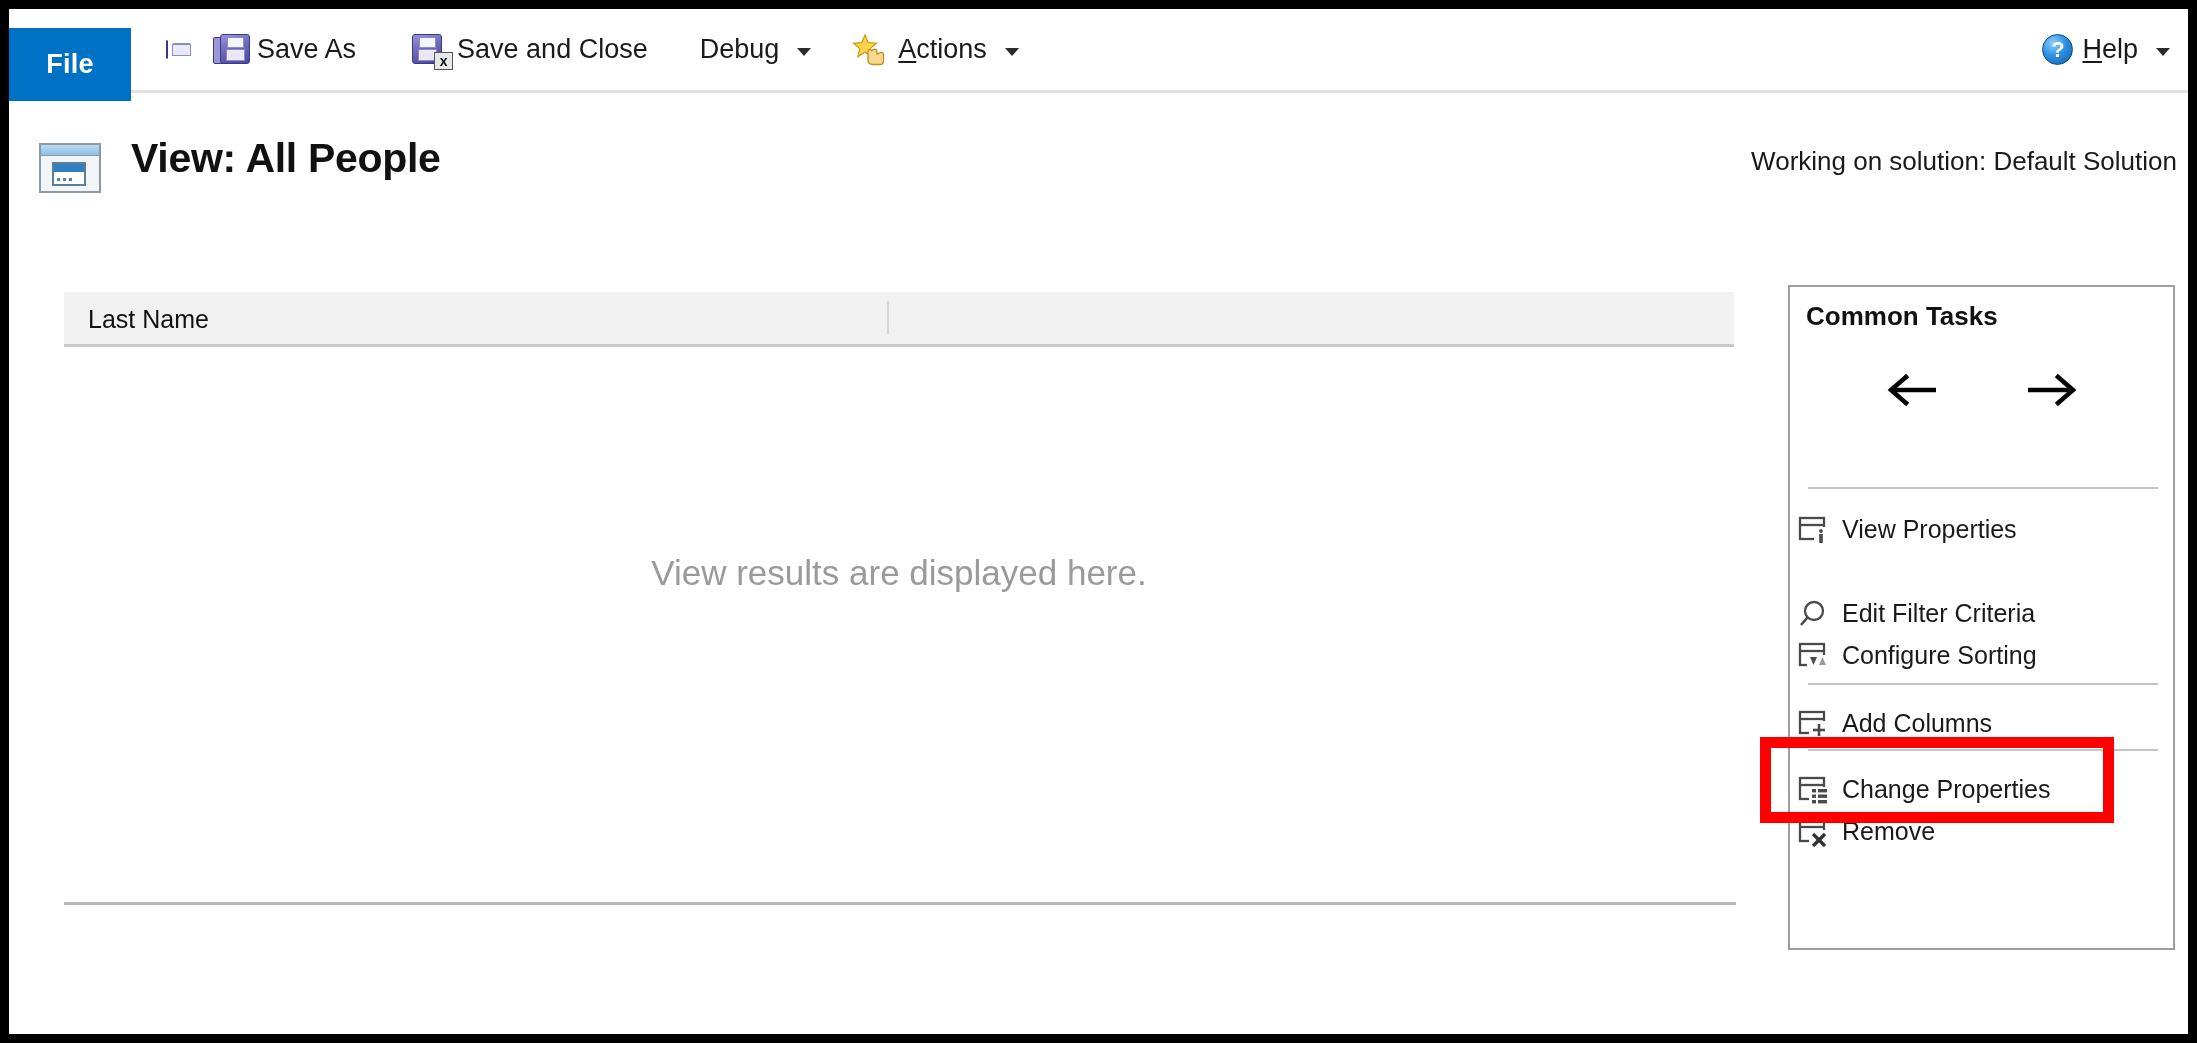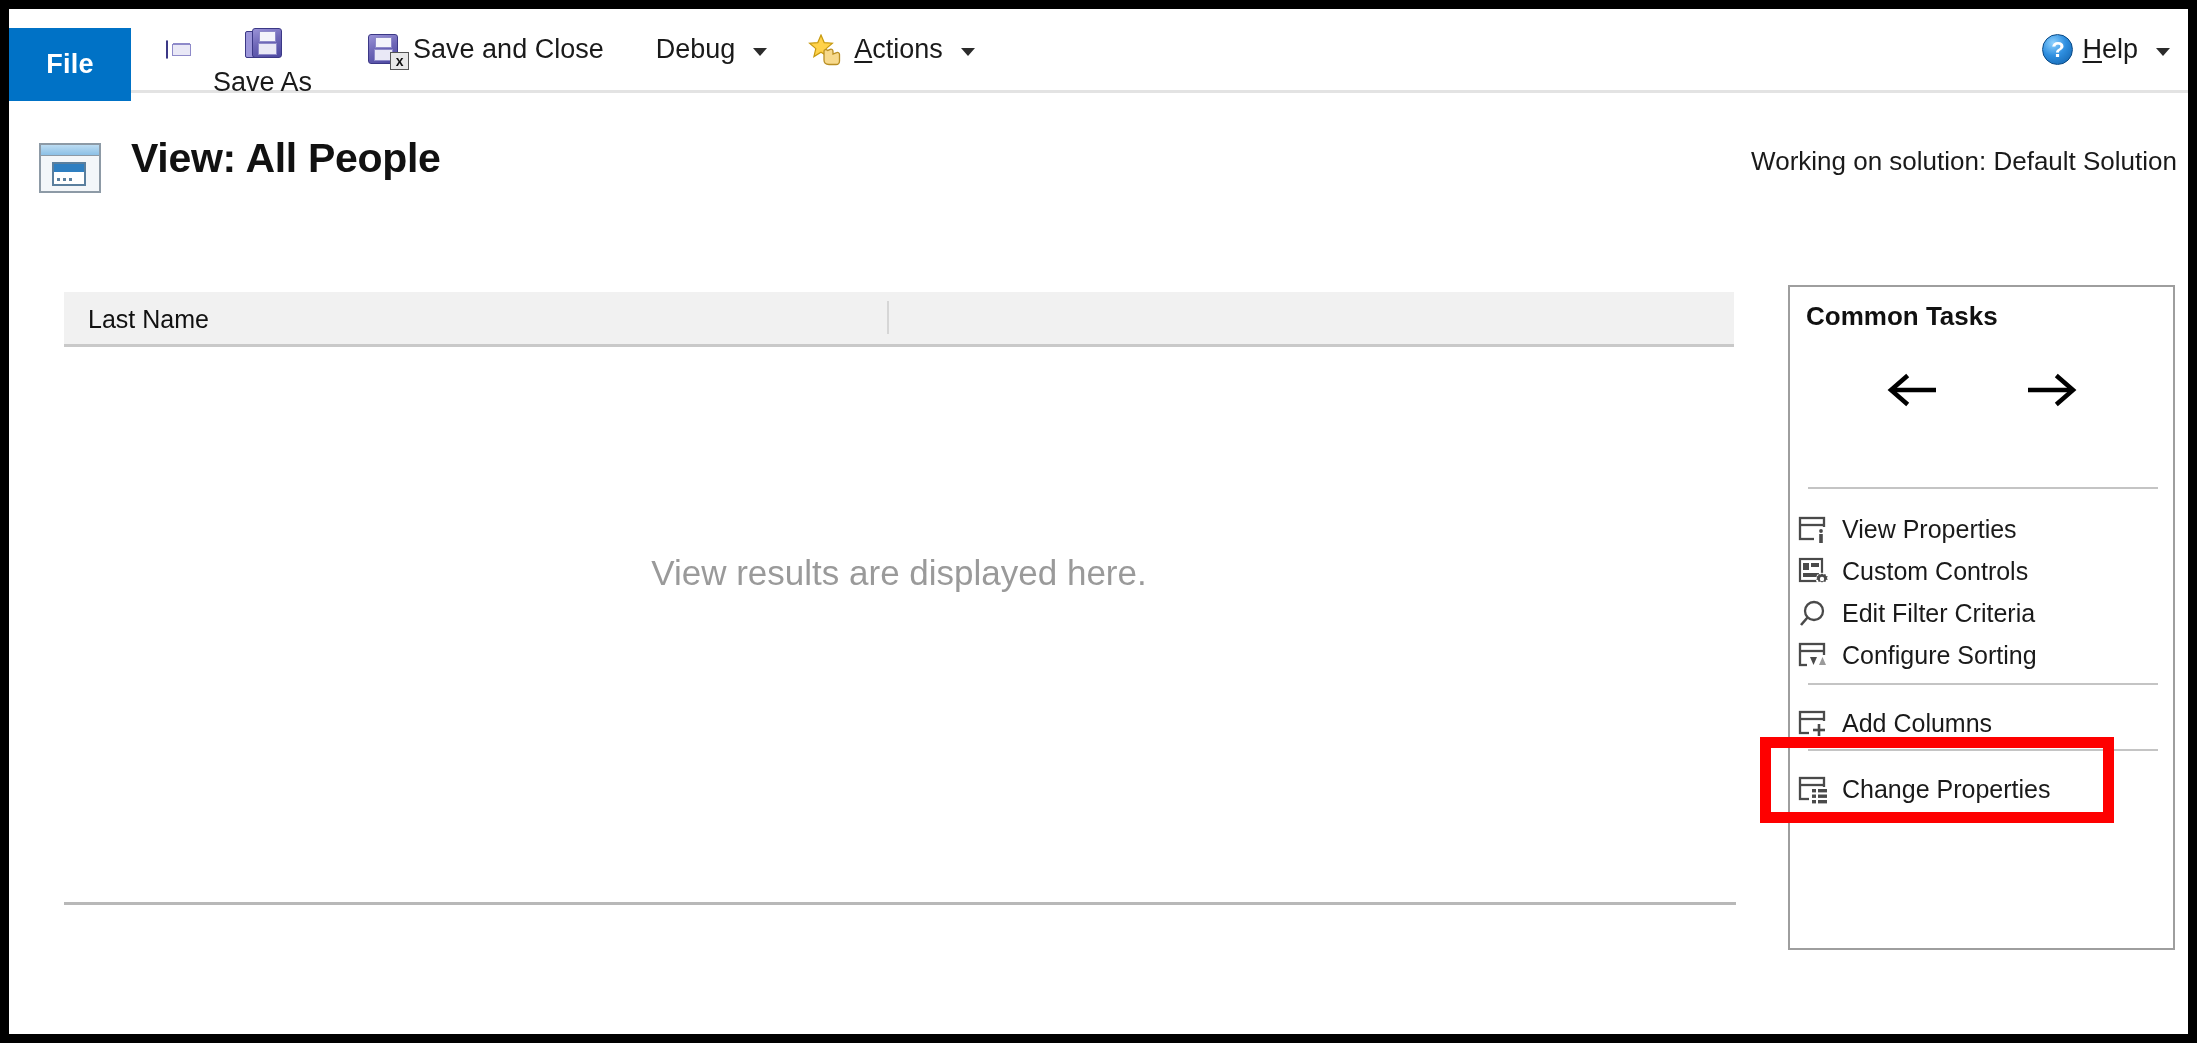--- a/index.html
+++ b/index.html
@@ -340,21 +340,21 @@
 
     <div class="tb-group" style="left:150px;">
 
       <div class="tb-btn">
         <span class="ic">
           <span class="floppy"></span>
         </span>
         <span class="tb-label"></span>
       </div>
 
-      <div class="tb-btn" style="margin-left:22px;flex-direction:column;">
+      <div class="tb-btn" style="margin-left:22px;">
         <span class="ic floppy-stack">
           <span class="back"></span>
           <span class="floppy front"></span>
         </span>
         <span class="tb-label">Save As</span>
       </div>
 
       <div class="tb-btn" style="margin-left:42px;">
         <span class="ic" style="position:relative;width:36px;height:32px;">
           <span class="floppy" style="position:absolute;left:0;top:0;"></span>
@@ -447,34 +447,20 @@
           <rect x="2" y="3" width="24" height="21" fill="none" stroke="#4a4a4a" stroke-width="2.3"></rect>
           <line x1="2" y1="10" x2="26" y2="10" stroke="#4a4a4a" stroke-width="2.3"></line>
           <rect x="16" y="12" width="14" height="16" fill="#ffffff"></rect>
           <circle cx="23" cy="16" r="1.9" fill="#4a4a4a"></circle>
           <rect x="21.2" y="19" width="3.6" height="9" fill="#4a4a4a"></rect>
         </svg>
       </span>
       <span class="task-label">View Properties</span>
     </div>
 
-    <div class="task-item" style="top:264px;">
-      <span class="tic">
-        <svg width="32" height="30" viewBox="0 0 32 30">
-          <rect x="2" y="2" width="22" height="22" fill="none" stroke="#4a4a4a" stroke-width="2.2"></rect>
-          <rect x="5" y="6" width="6" height="7" fill="#4a4a4a"></rect>
-          <rect x="13" y="6" width="8" height="4" fill="#4a4a4a"></rect>
-          <rect x="5" y="16" width="16" height="4" fill="#4a4a4a"></rect>
-          <circle cx="24" cy="22" r="6.2" fill="#ffffff"></circle>
-          <path d="M24 16.4 l1.5 1.2 1.9-.6.6 1.9 1.9.6-1.2 1.5 1.2 1.5-1.9.6-.6 1.9-1.9-.6-1.5 1.2-1.5-1.2-1.9.6-.6-1.9-1.9-.6 1.2-1.5-1.2-1.5 1.9-.6.6-1.9 1.9.6z" fill="#4a4a4a"></path>
-          <circle cx="24" cy="22" r="2.2" fill="#ffffff"></circle>
-        </svg>
-      </span>
-      <span class="task-label">Custom Controls</span>
-    </div>
 
     <div class="task-item" style="top:348px;">
       <span class="tic">
         <svg width="32" height="30" viewBox="0 0 32 30">
           <rect x="2" y="3" width="24" height="21" fill="none" stroke="#4a4a4a" stroke-width="2.3"></rect>
           <line x1="2" y1="10" x2="26" y2="10" stroke="#4a4a4a" stroke-width="2.3"></line>
           <rect x="9" y="14" width="22" height="15" fill="#ffffff"></rect>
           <polygon points="12,16 19,16 15.5,24" fill="#4a4a4a"></polygon>
           <polygon points="21,24 28,24 24.5,16" fill="#9a9a9a"></polygon>
         </svg>
@@ -519,18 +505,30 @@
           <rect x="20" y="14" width="9" height="3.4" fill="#4a4a4a"></rect>
           <rect x="14" y="19.5" width="4" height="3.4" fill="#4a4a4a"></rect>
           <rect x="20" y="19.5" width="9" height="3.4" fill="#4a4a4a"></rect>
           <rect x="14" y="25" width="4" height="3.4" fill="#4a4a4a"></rect>
           <rect x="20" y="25" width="9" height="3.4" fill="#4a4a4a"></rect>
         </svg>
       </span>
       <span class="task-label">Change Properties</span>
     </div>
 
+    <div class="task-item" style="top:524px;">
+      <span class="tic">
+        <svg width="32" height="30" viewBox="0 0 32 30">
+          <rect x="2" y="3" width="24" height="21" fill="none" stroke="#4a4a4a" stroke-width="2.3"></rect>
+          <line x1="2" y1="10" x2="26" y2="10" stroke="#4a4a4a" stroke-width="2.3"></line>
+          <rect x="11" y="13" width="20" height="17" fill="#ffffff"></rect>
+          <line x1="15" y1="17" x2="27" y2="29" stroke="#333333" stroke-width="3.4"></line>
+          <line x1="27" y1="17" x2="15" y2="29" stroke="#333333" stroke-width="3.4"></line>
+        </svg>
+      </span>
+      <span class="task-label">Remove</span>
+    </div>
 
   </div>
 
   <div id="highlight-box"></div>
 
 </div>
 
 </body></html>

